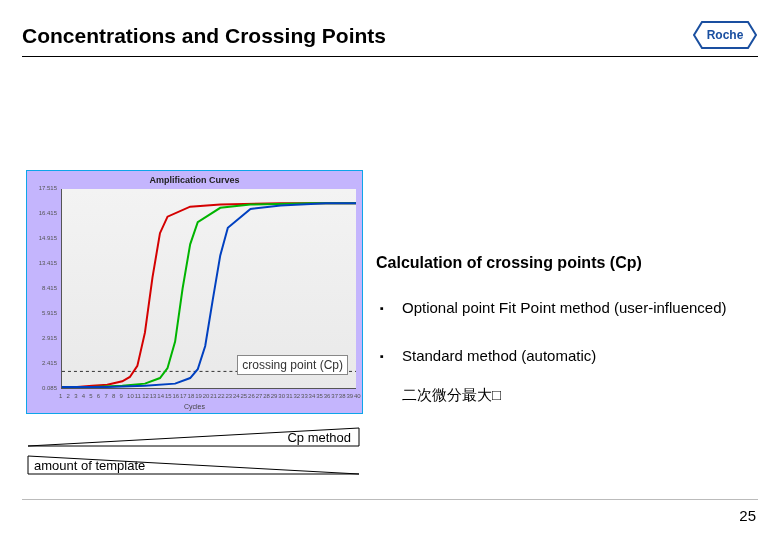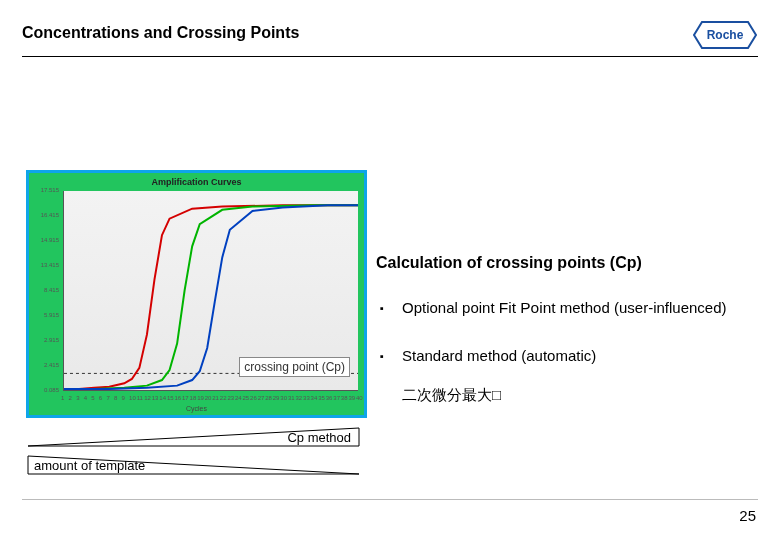--- a/index.html
+++ b/index.html
@@ -1,22 +1,22 @@
 <!DOCTYPE html>
 <html><head>
 <meta charset="utf-8">
 <style>
   html,body{margin:0;padding:0;width:780px;height:540px;background:#fff;font-family:Arial,Helvetica,sans-serif;color:#000;overflow:hidden}
   .slide{position:relative;width:780px;height:540px}
   .header{position:absolute;left:22px;top:24px;right:22px;display:flex;align-items:flex-start;justify-content:space-between}
-  .title{font-size:16px;font-weight:700}
+  .title{font-size:21px;font-weight:700}
   .logo{margin-top:-4px}
   .hr{position:absolute;left:22px;right:22px;top:56px;height:1px;background:#000}
   .chart-wrap{position:absolute;left:26px;top:170px;width:335px}
-  .chart-frame{position:relative;width:335px;height:242px;border:3px solid #0ea5e9;background:#22c55e}
+  .chart-frame{position:relative;width:335px;height:242px;border:1px solid #0ea5e9;background:#c4b5fd}
   .chart-title{position:absolute;left:0;right:0;top:4px;text-align:center;font-size:9px;font-weight:700;color:#222}
   .plot{position:absolute;left:34px;top:18px;right:6px;bottom:24px;border-left:1px solid #555;border-bottom:1px solid #555;background:linear-gradient(#f3f3f3,#e9e9e9)}
   .curve{position:absolute;left:0;top:0;width:100%;height:100%}
   .ylabel{position:absolute;left:2px;top:50%;transform:translateY(-50%) rotate(-90deg);transform-origin:center;font-size:7px;color:#444;white-space:nowrap}
   .xlabel{position:absolute;left:0;right:0;bottom:3px;text-align:center;font-size:7px;color:#444}
   .ytk{position:absolute;left:8px;font-size:6px;color:#555;text-align:right;width:22px}
   .xtk{position:absolute;bottom:14px;font-size:6px;color:#555}
   .legend{position:absolute;right:14px;bottom:38px;background:#fff;border:1px solid #888;padding:2px 4px;font-size:12px;color:#333}
   .wedges{position:absolute;left:26px;top:420px;width:335px;height:56px}
   .wedge{position:relative;margin-top:6px}

